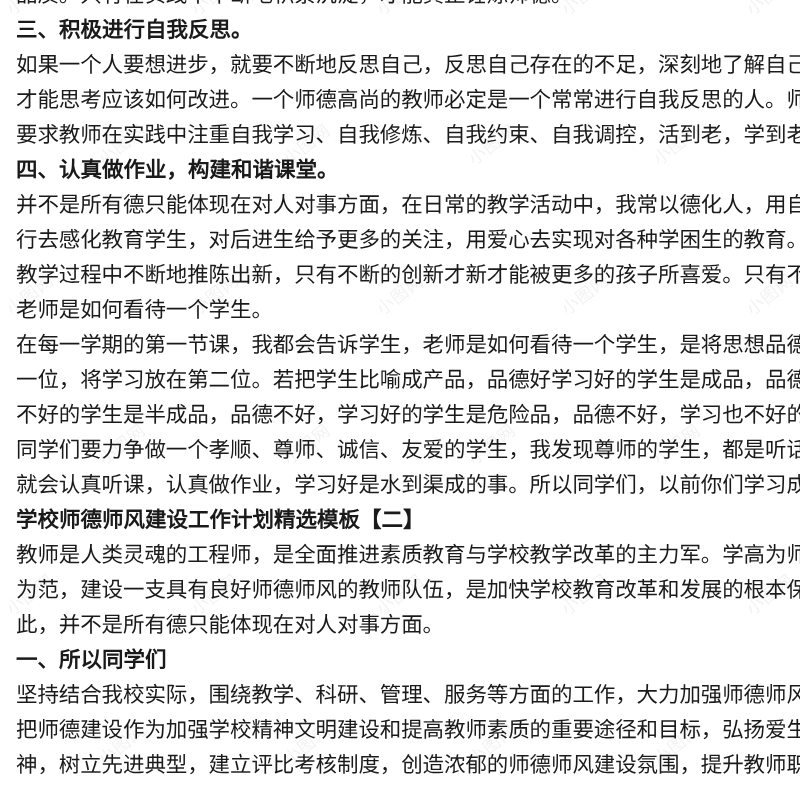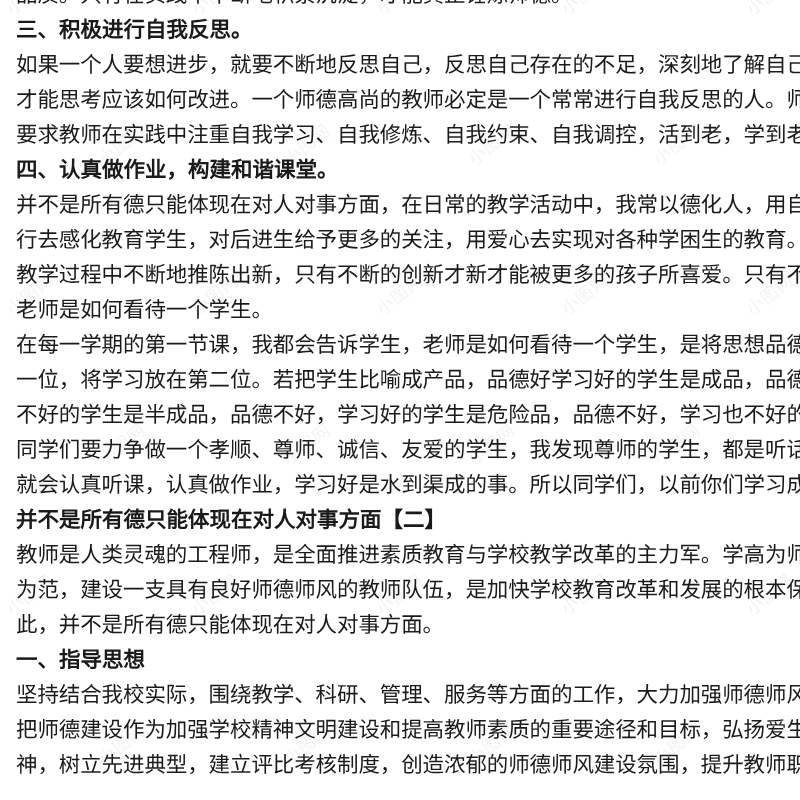--- a/index.html
+++ b/index.html
@@ -126,24 +126,24 @@
         <div class="line heading">四、认真做作业，构建和谐课堂。</div>
         <div class="line">并不是所有德只能体现在对人对事方面，在日常的教学活动中，我常以德化人，用自己的德</div>
         <div class="line">行去感化教育学生，对后进生给予更多的关注，用爱心去实现对各种学困生的教育。同时在</div>
         <div class="line">教学过程中不断地推陈出新，只有不断的创新才新才能被更多的孩子所喜爱。只有不断的创</div>
         <div class="line">老师是如何看待一个学生。</div>
         <div class="line">在每一学期的第一节课，我都会告诉学生，老师是如何看待一个学生，是将思想品德放在第</div>
         <div class="line">一位，将学习放在第二位。若把学生比喻成产品，品德好学习好的学生是成品，品德好学习</div>
         <div class="line">不好的学生是半成品，品德不好，学习好的学生是危险品，品德不好，学习也不好的是废品。</div>
         <div class="line">同学们要力争做一个孝顺、尊师、诚信、友爱的学生，我发现尊师的学生，都是听话的，他</div>
         <div class="line">就会认真听课，认真做作业，学习好是水到渠成的事。所以同学们，以前你们学习成绩怎样，</div>
-        <div class="line heading">并不是所有德只能体现在对人对事方面【二】</div>
+        <div class="line heading">学校师德师风建设工作计划精选模板【二】</div>
         <div class="line">教师是人类灵魂的工程师，是全面推进素质教育与学校教学改革的主力军。学高为师，身正</div>
         <div class="line">为范，建设一支具有良好师德师风的教师队伍，是加快学校教育改革和发展的根本保证。为</div>
         <div class="line">此，并不是所有德只能体现在对人对事方面。</div>
-        <div class="line heading">一、指导思想</div>
+        <div class="line heading">一、所以同学们</div>
         <div class="line">坚持结合我校实际，围绕教学、科研、管理、服务等方面的工作，大力加强师德师风建设，</div>
         <div class="line">把师德建设作为加强学校精神文明建设和提高教师素质的重要途径和目标，弘扬爱生敬业精</div>
         <div class="line">神，树立先进典型，建立评比考核制度，创造浓郁的师德师风建设氛围，提升教师职业道德</div>
       </div>
   </div>
 
 </div>
 
 </body></html>

